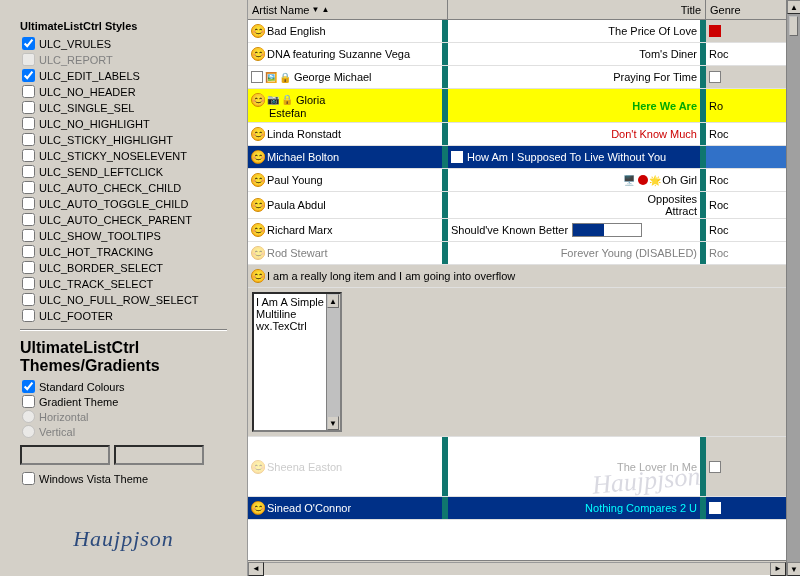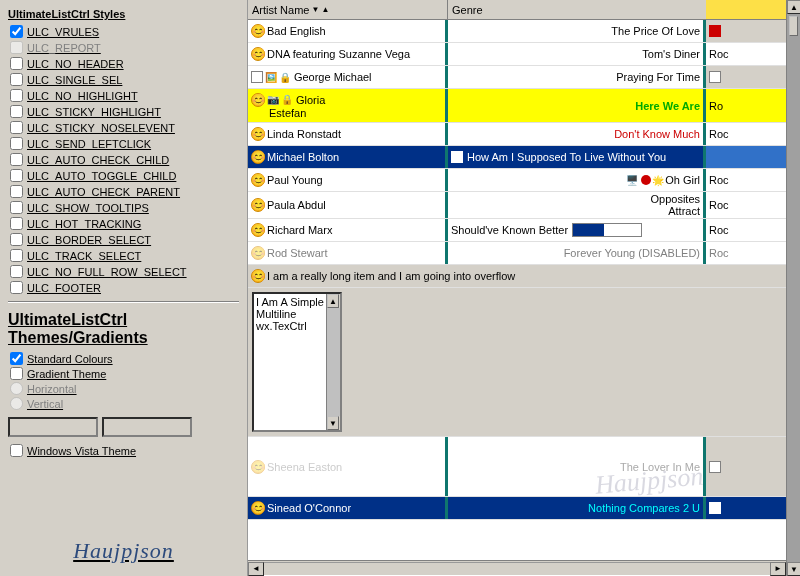--- a/index.html
+++ b/index.html
@@ -6,23 +6,22 @@
     body { font-family: 'Tahoma', 'Arial', sans-serif; font-size: 11px; background: #d4d0c8; display: flex; width: 800px; height: 576px; overflow: hidden; }
 
     
     #left-panel {
       width: 248px;
       min-width: 248px;
       background: #d4d0c8;
       border-right: 1px solid #999;
       display: flex;
       flex-direction: column;
-      padding: 8px;
+      padding: 20px;
       overflow-y: auto;
-      text-decoration: underline;
     }
 
     .panel-title {
       font-size: 11px;
       font-weight: bold;
       margin-bottom: 4px;
       color: #000;
     }
 
     .checkbox-list {
@@ -172,21 +171,21 @@
     }
 
     .list-row.disabled-row {
       color: #808080;
     }
 
     .row-cell {
       display: flex;
       align-items: center;
       padding: 1px 3px;
-      border-right: 3px solid #0f766e;
+      border-right: 6px solid #0f766e;
       overflow: hidden;
       font-size: 11px;
       min-height: 22px;
     }
 
     .row-cell.right-align {
       justify-content: flex-end;
     }
 
     .row-cell:last-child {
@@ -350,20 +349,24 @@
   <div class="checkbox-list">
     <div class="checkbox-item">
       <input type="checkbox" checked="" style="">
       <span>ULC_VRULES</span>
     </div>
     <div class="checkbox-item disabled-text">
       <input type="checkbox" disabled="" style="">
       <span>ULC_REPORT</span>
     </div>
     <div class="checkbox-item">
+      <input type="checkbox" checked="" style="">
+      <span>ULC_EDIT_LABELS</span>
+    </div>
+    <div class="checkbox-item">
       <input type="checkbox" style="">
       <span>ULC_NO_HEADER</span>
     </div>
     <div class="checkbox-item">
       <input type="checkbox" style="">
       <span>ULC_SINGLE_SEL</span>
     </div>
     <div class="checkbox-item">
       <input type="checkbox" style="">
       <span>ULC_NO_HIGHLIGHT</span>
@@ -457,20 +460,23 @@
 
 <div id="right-panel">
   <div class="right-panel-wrapper">
     <div class="list-main">
 
       <div class="list-header">
         <div class="header-artist-cell">
           <span>Artist Name</span>
           <span class="sort-down">▼</span>
           <span class="sort-up">▲</span>
+        </div>
+        <div class="header-cell" style="justify-content: flex-end;">
+          <span>Title</span>
         </div>
         <div class="header-cell">
           <span>Genre</span>
         </div>
       </div>
 
       <div class="list-body">
 
         <div class="list-row">
           <div class="row-cell">

